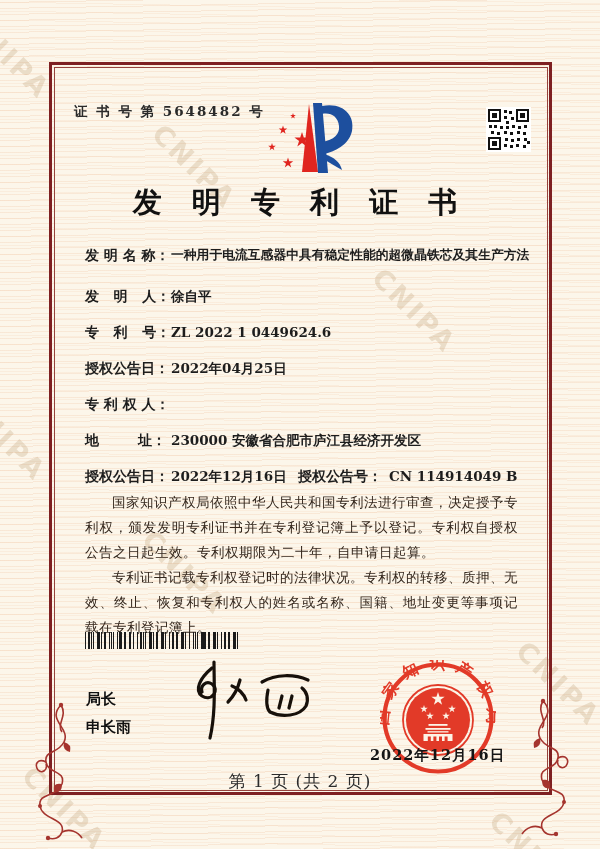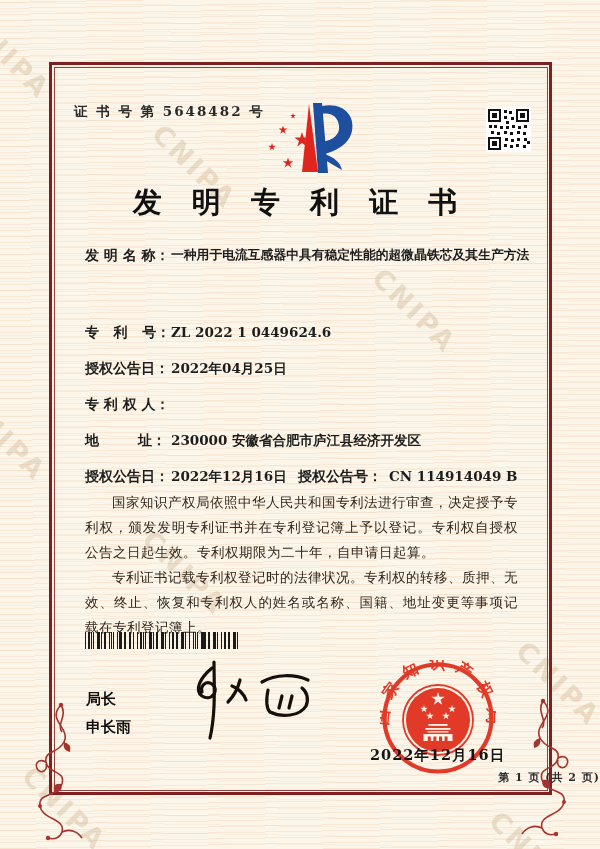--- a/index.html
+++ b/index.html
@@ -61,21 +61,21 @@
   .signature{ position:absolute; z-index:4; left:170px; top:656px; }
   .sr{ position:absolute; opacity:0; font-size:1px; }
   .seal{ position:absolute; z-index:4; left:380px; top:660px; }
   .seal-date{
     position:absolute; z-index:5; left:370px; top:746px; width:128px;
     text-align:center; font-size:14.5px; font-weight:700; letter-spacing:1px; color:#151515;
     white-space:nowrap;
   }
   .page-number{
     position:absolute; z-index:3; left:0; right:0; top:770px;
-    text-align:right; font-size:11px; color:#2b2b2b; letter-spacing:1px;font-weight:bold;
+    text-align:center; font-size:17px; color:#2b2b2b; letter-spacing:1px;
   }
   .continuation-wrap{ position:absolute; z-index:3; left:0; right:0; top:804px; text-align:center; }
   .continuation{
     display:inline-block; background:#fffdf4; padding:3px 16px;
     font-size:13.5px; font-weight:600; color:#33261c; letter-spacing:2px;
   }
   .flourish{ position:absolute; z-index:4; pointer-events:none; }
   .flourish.bl{ left:26px; top:700px; }
   .flourish.br{ left:508px; top:696px; transform:scaleX(-1); }
 </style>
@@ -161,20 +161,24 @@
         <rect x="6" y="34" width="5" height="5"></rect>
     </g>
   </svg>
 
   <h1 class="title">发 明 专 利 证 书</h1>
 
   <div class="field-row" style="top:247px">
     <span class="flabel">发 明 名 称：</span>
     <span class="fvalue" style="font-size:12.8px">一种用于电流互感器中具有稳定性能的超微晶铁芯及其生产方法</span>
   </div>
+  <div class="field-row" style="top:288px">
+    <span class="flabel">发   明   人：</span>
+    <span class="fvalue">徐自平</span>
+  </div>
   <div class="field-row" style="top:324px">
     <span class="flabel">专   利   号：</span>
     <span class="fvalue">ZL 2022 1 0449624.6</span>
   </div>
   <div class="field-row" style="top:360px">
     <span class="flabel">授权公告日：</span>
     <span class="fvalue">2022年04月25日</span>
   </div>
   <div class="field-row" style="top:396px">
     <span class="flabel">专 利 权 人：</span>

